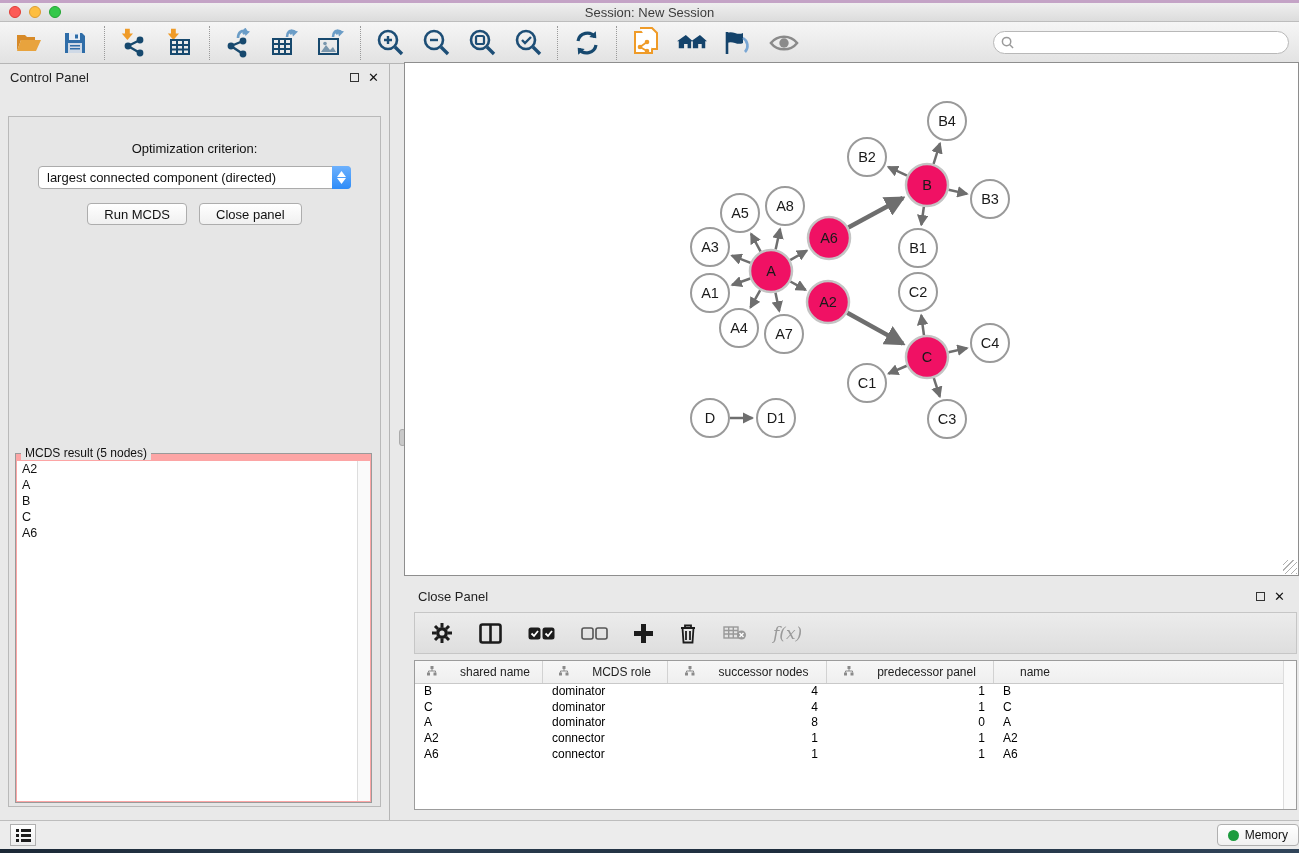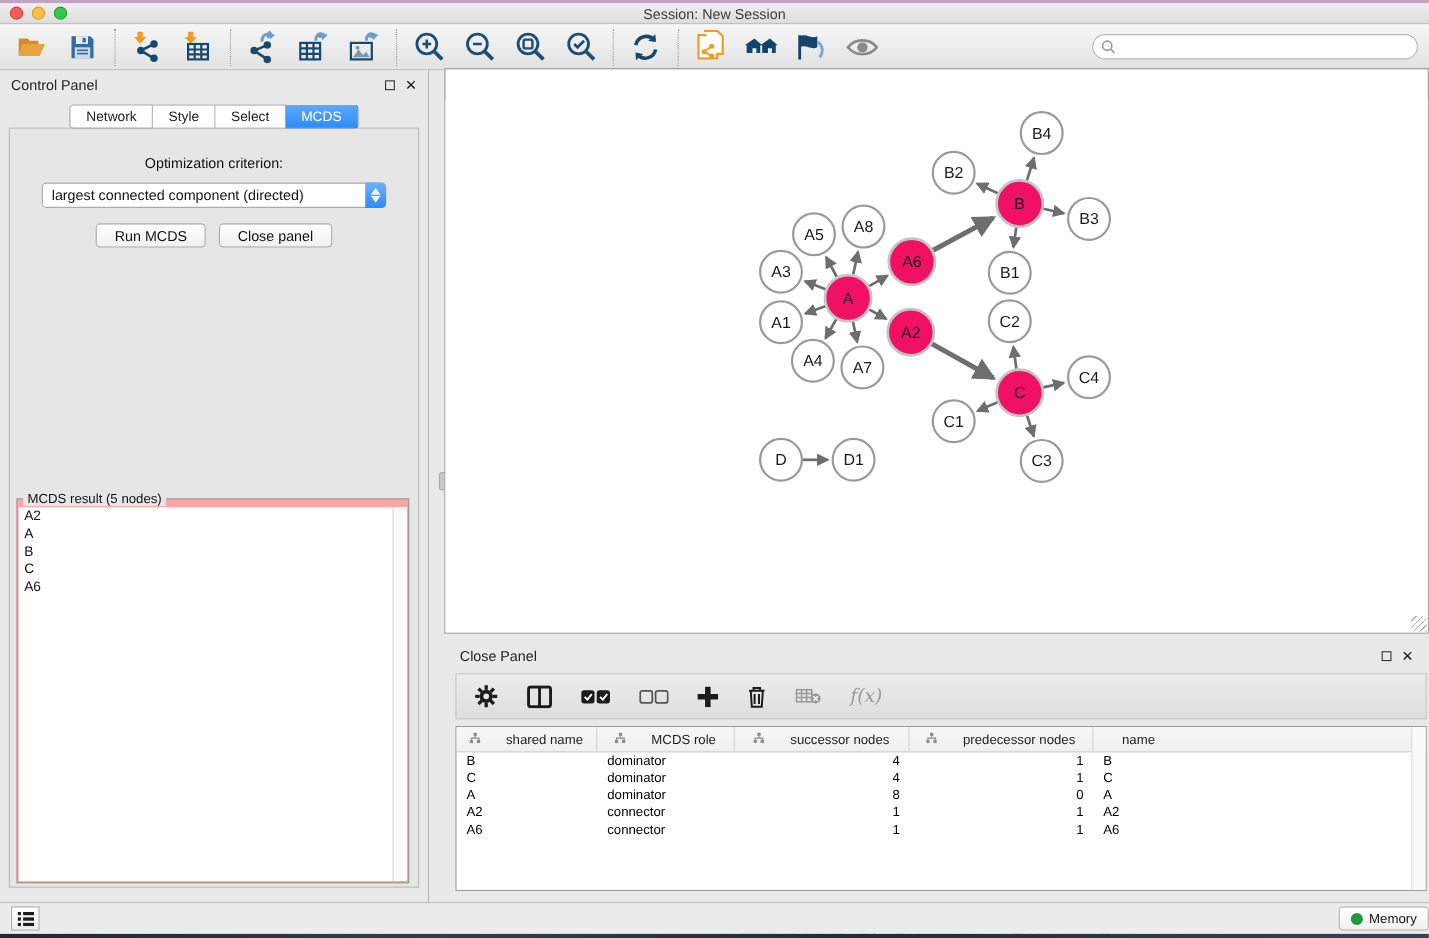--- a/index.html
+++ b/index.html
@@ -292,26 +292,20 @@
 </div>
 
 <div class="control-panel">
   <div class="panel-header">
     <span class="ph-title">Control Panel</span>
     <span class="ph-icons">
       <span class="float-icon"></span>
       <span class="close-icon">✕</span>
     </span>
   </div>
-  <div class="cp-tabs">
-    <div class="seg-tab">Network</div>
-    <div class="seg-tab">Style</div>
-    <div class="seg-tab">Select</div>
-    <div class="seg-tab active">MCDS</div>
-  </div>
   <div class="cp-body">
     <div class="opt-label">Optimization criterion:</div>
     <div class="criterion-select">
       <span class="sel-text">largest connected component (directed)</span>
       <span class="sel-stepper">
         <svg width="9" height="6" viewBox="0 0 9 6">
             <path d="M4.5 0 L9 6 H0 Z" fill="#fff"></path>
           </svg>
         <svg width="9" height="6" viewBox="0 0 9 6">
             <path d="M4.5 6 L0 0 H9 Z" fill="#fff"></path>
@@ -568,21 +562,21 @@
           </div>
           <div class="th-cell">
             <span><svg width="10" height="10" viewBox="0 0 10 10">
                 <g fill="#8a8a8a">
                   <rect x="3.5" y="0" width="3" height="3"></rect>
                   <rect x="0" y="6.5" width="3" height="3"></rect>
                   <rect x="6.5" y="6.5" width="3" height="3"></rect>
                   <path d="M5 3 v2 M1.5 6.5 v-1.5 h7 v1.5" stroke="#8a8a8a" stroke-width="1" fill="none"></path>
                 </g>
               </svg></span>
-            <span>predecessor nodes</span>
+            <span>predecessor panel</span>
           </div>
           <div class="th-cell">
             <span>name</span>
           </div>
         </div>
       <div id="tbl-body">
           <div class="tbl-row">
             <div class="td-cell">B</div>
             <div class="td-cell">dominator</div>
             <div class="td-cell num">4</div>

